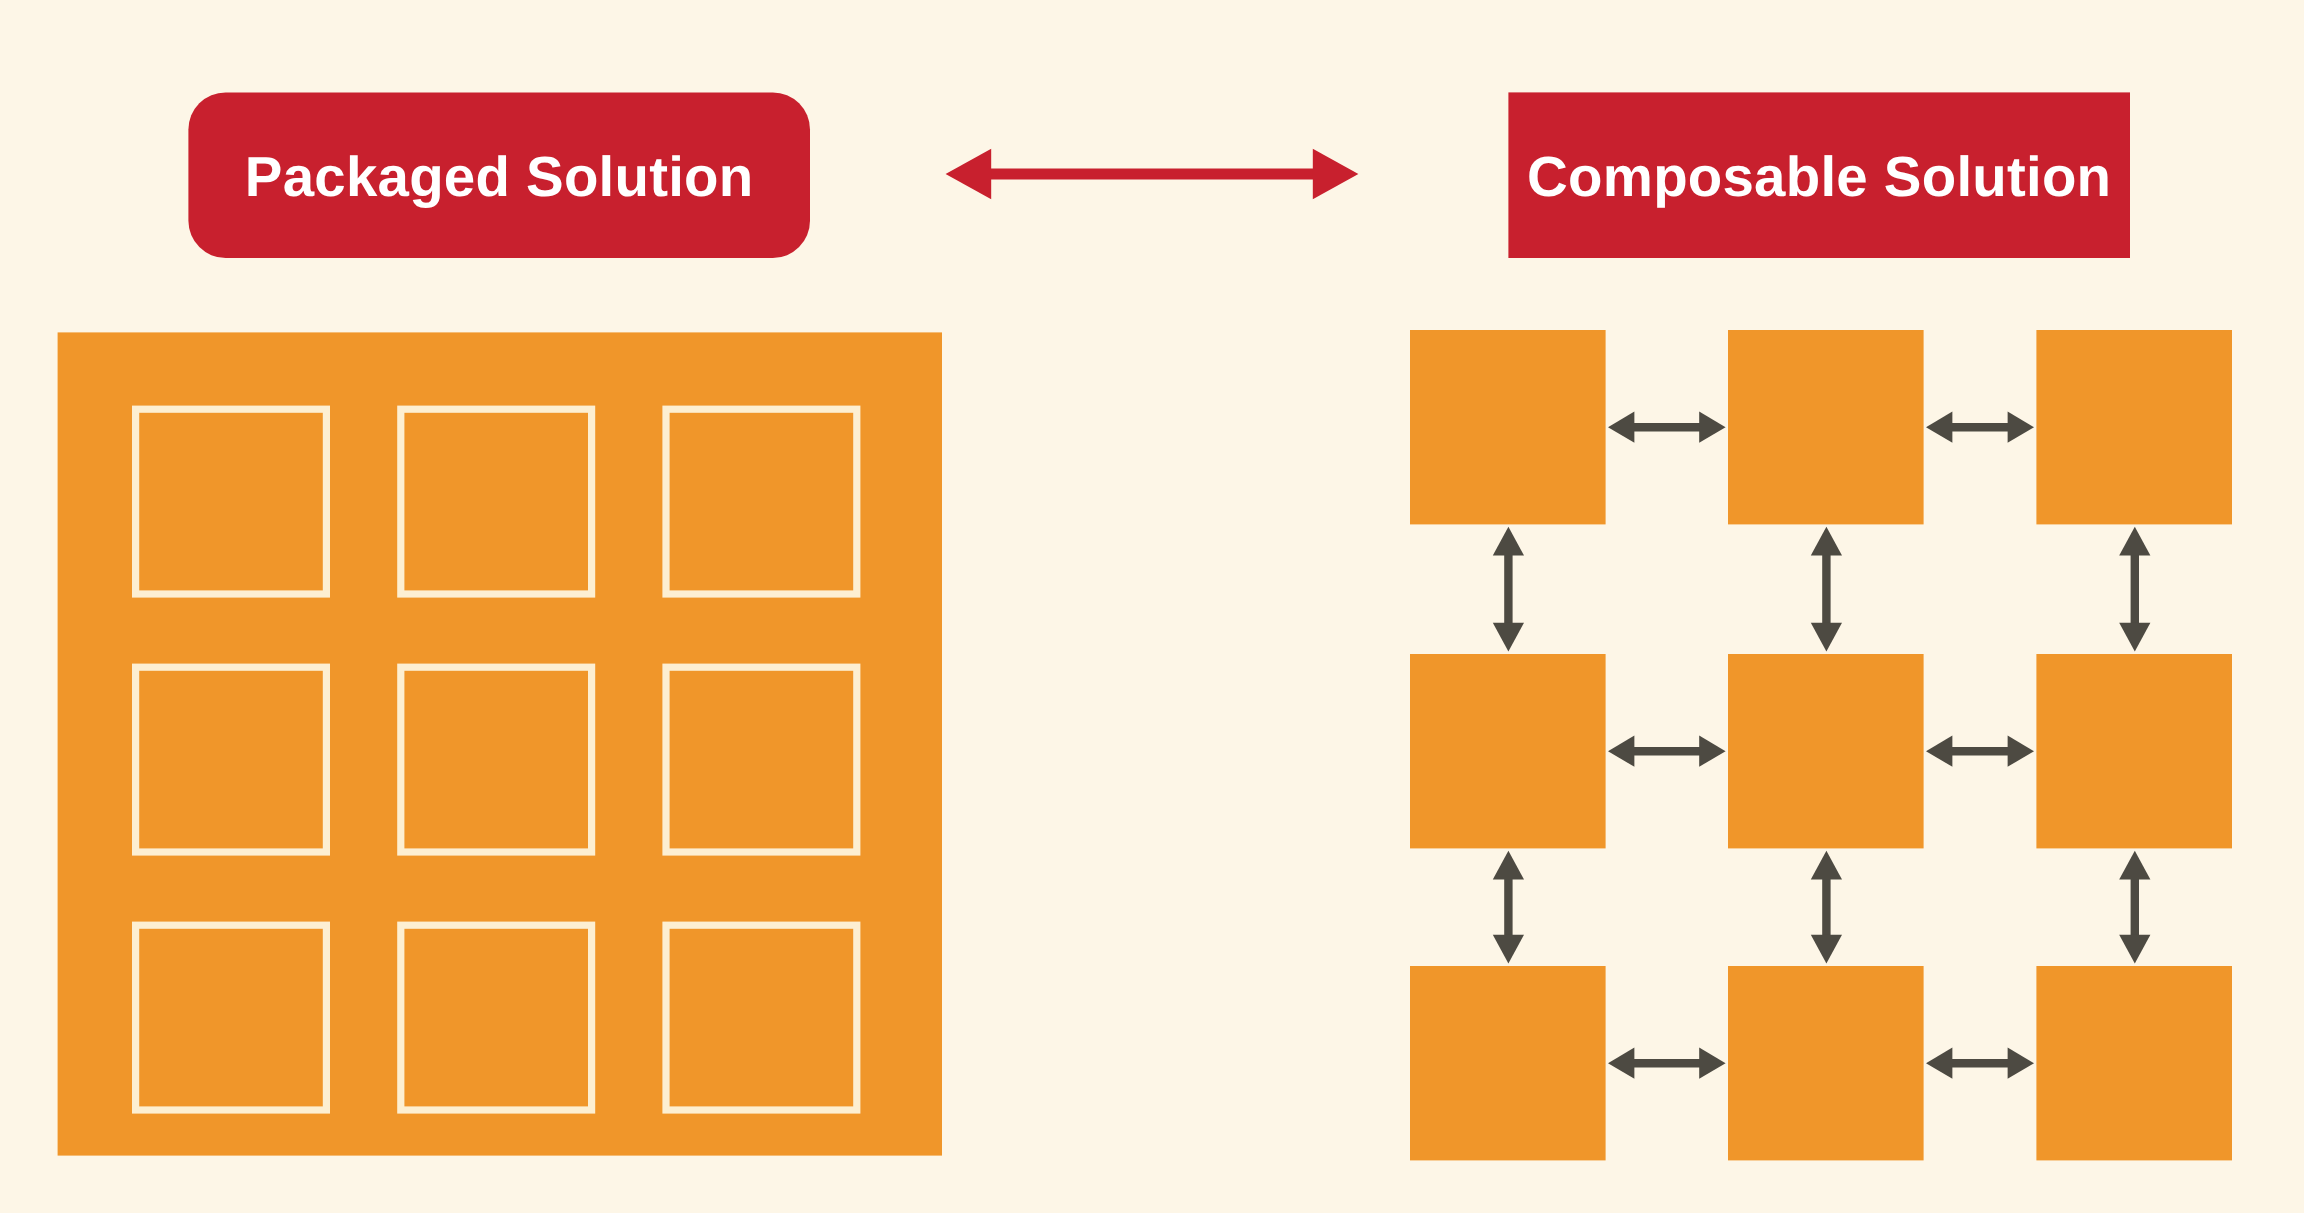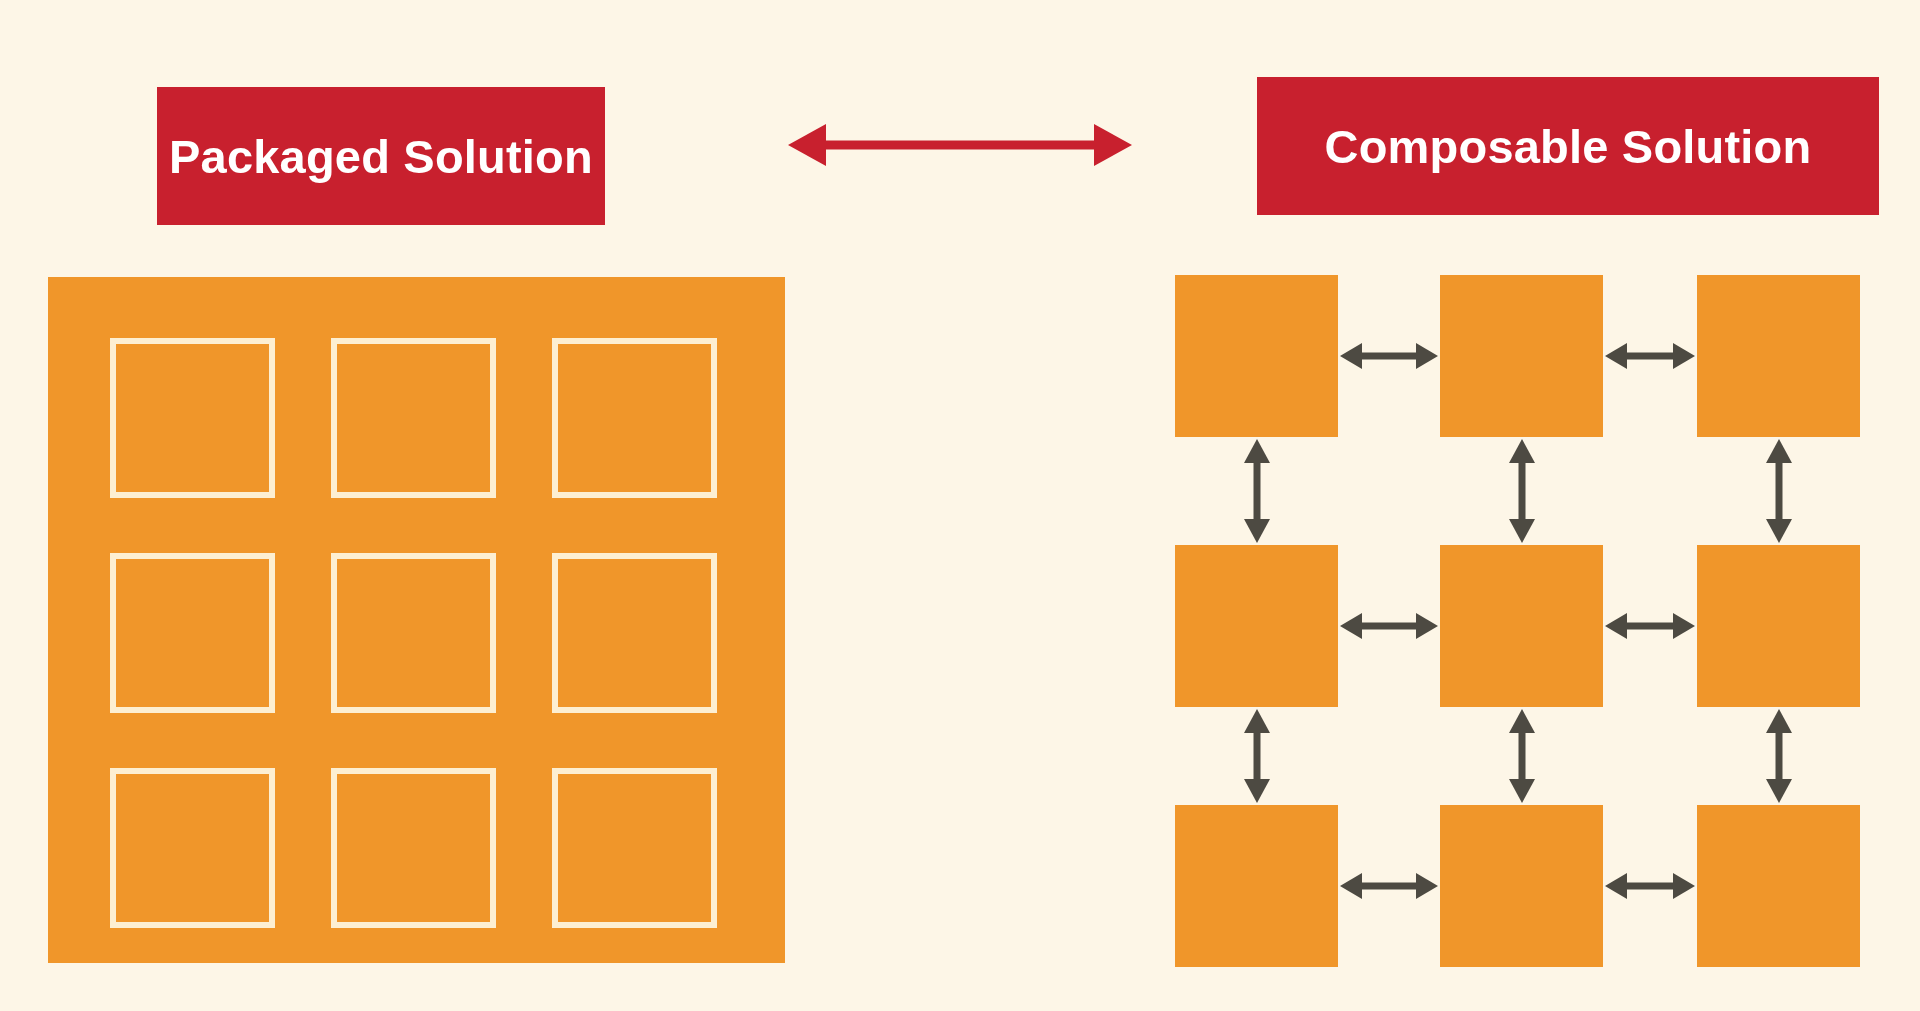--- a/index.html
+++ b/index.html
@@ -24,22 +24,22 @@
     display: flex;
     align-items: center;
     justify-content: center;
     background: #c8202e;
     color: #ffffff;
     font-size: 47px;
     font-weight: bold;
     letter-spacing: 0.2px;
     white-space: nowrap;
   }
-  #banner-left  { left: 157px; top: 87px; width: 448px; height: 138px; }
-  #banner-right { left: 1257px; top: 77px; width: 622px; height: 138px; }
+  #banner-left  { left: 157px; top: 77px; width: 518px; height: 138px; border-radius: 31px; }
+  #banner-right { left: 1257px; top: 77px; width: 518px; height: 138px; }
 
   
   #center-arrow {
     position: absolute;
     left: 780px;
     top: 112px;
     width: 360px;
     height: 66px;
   }
 

